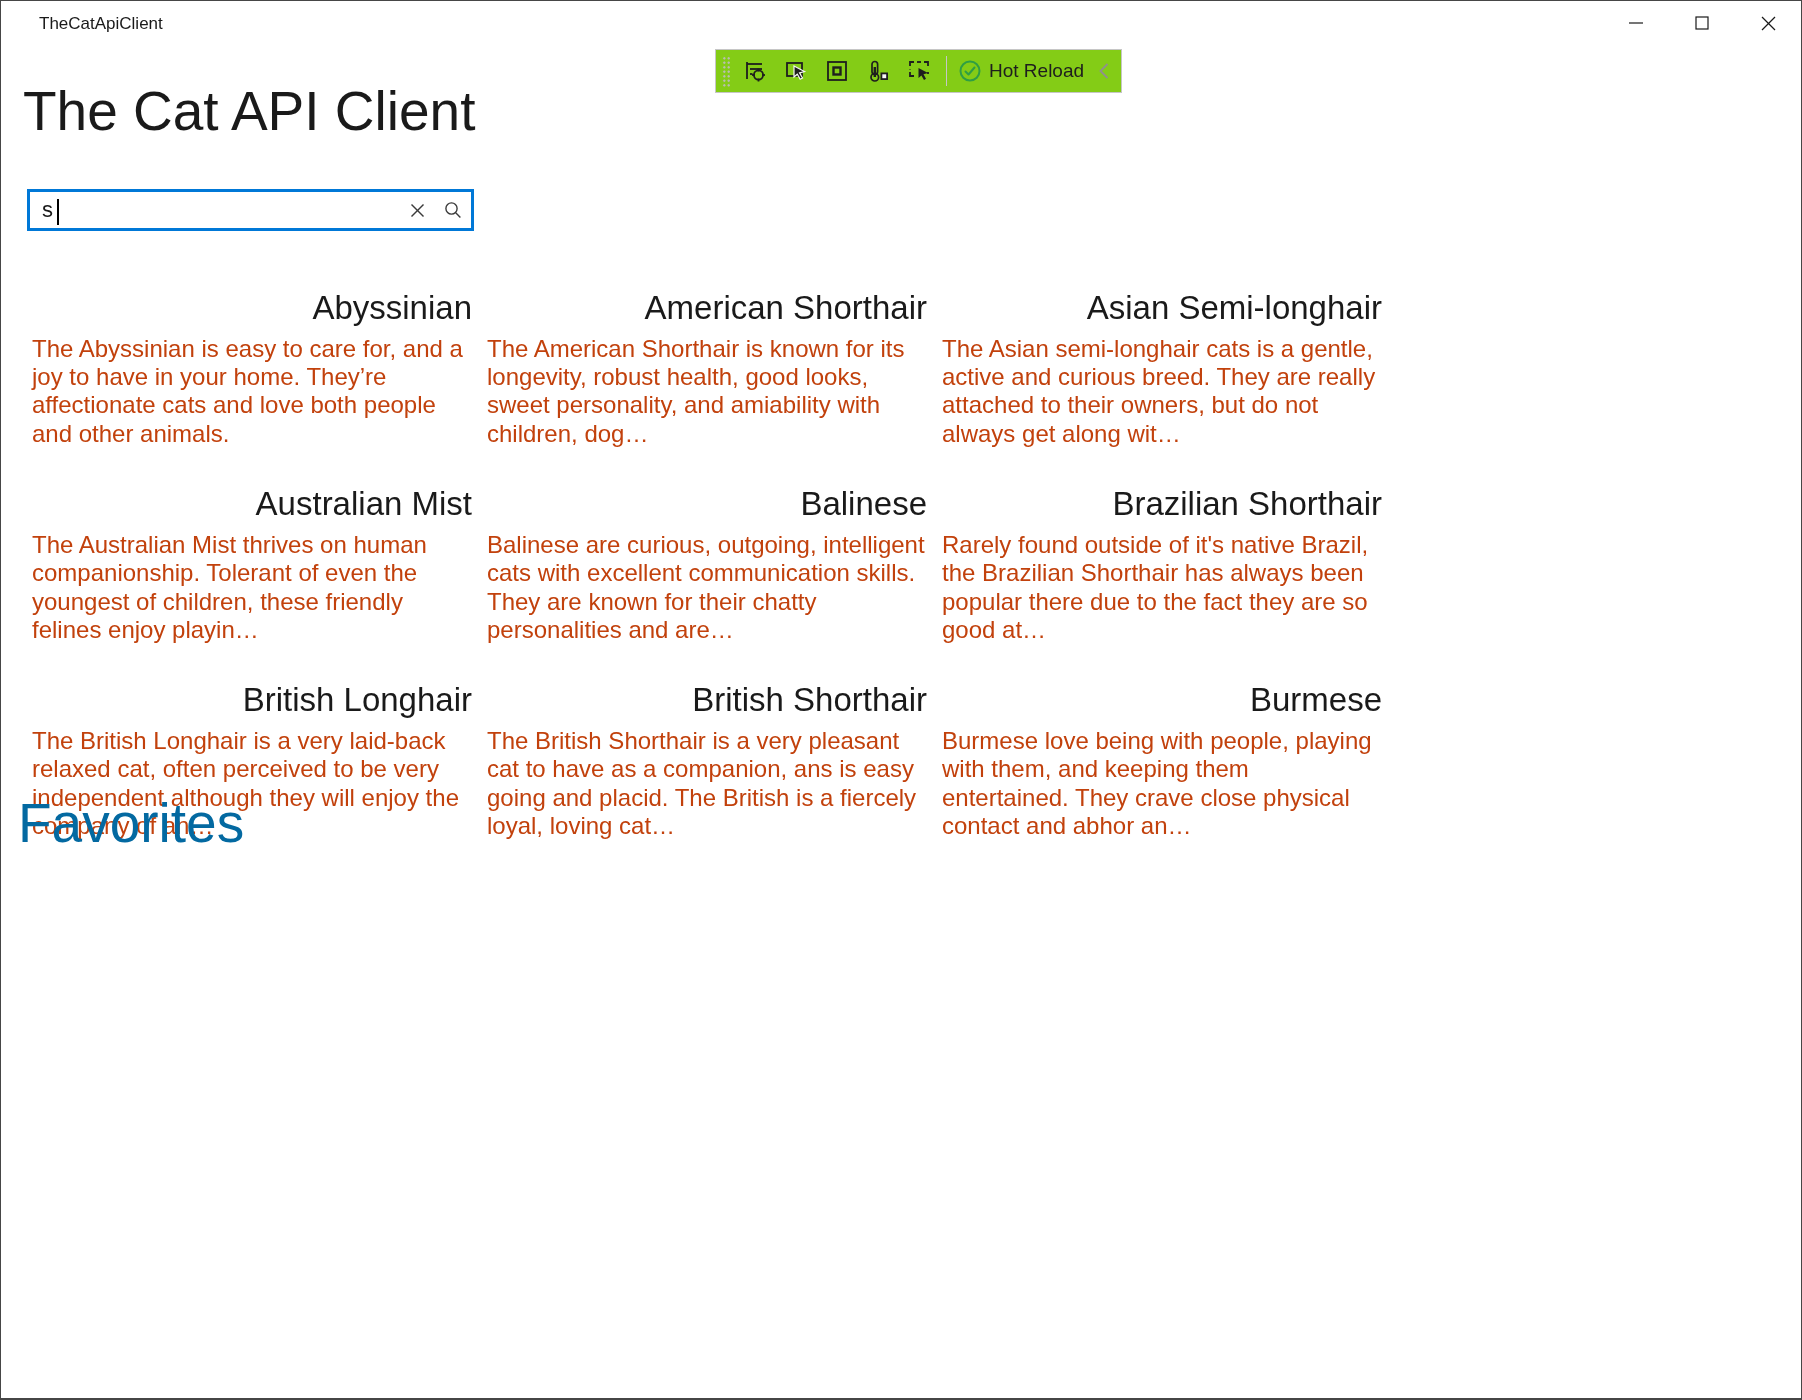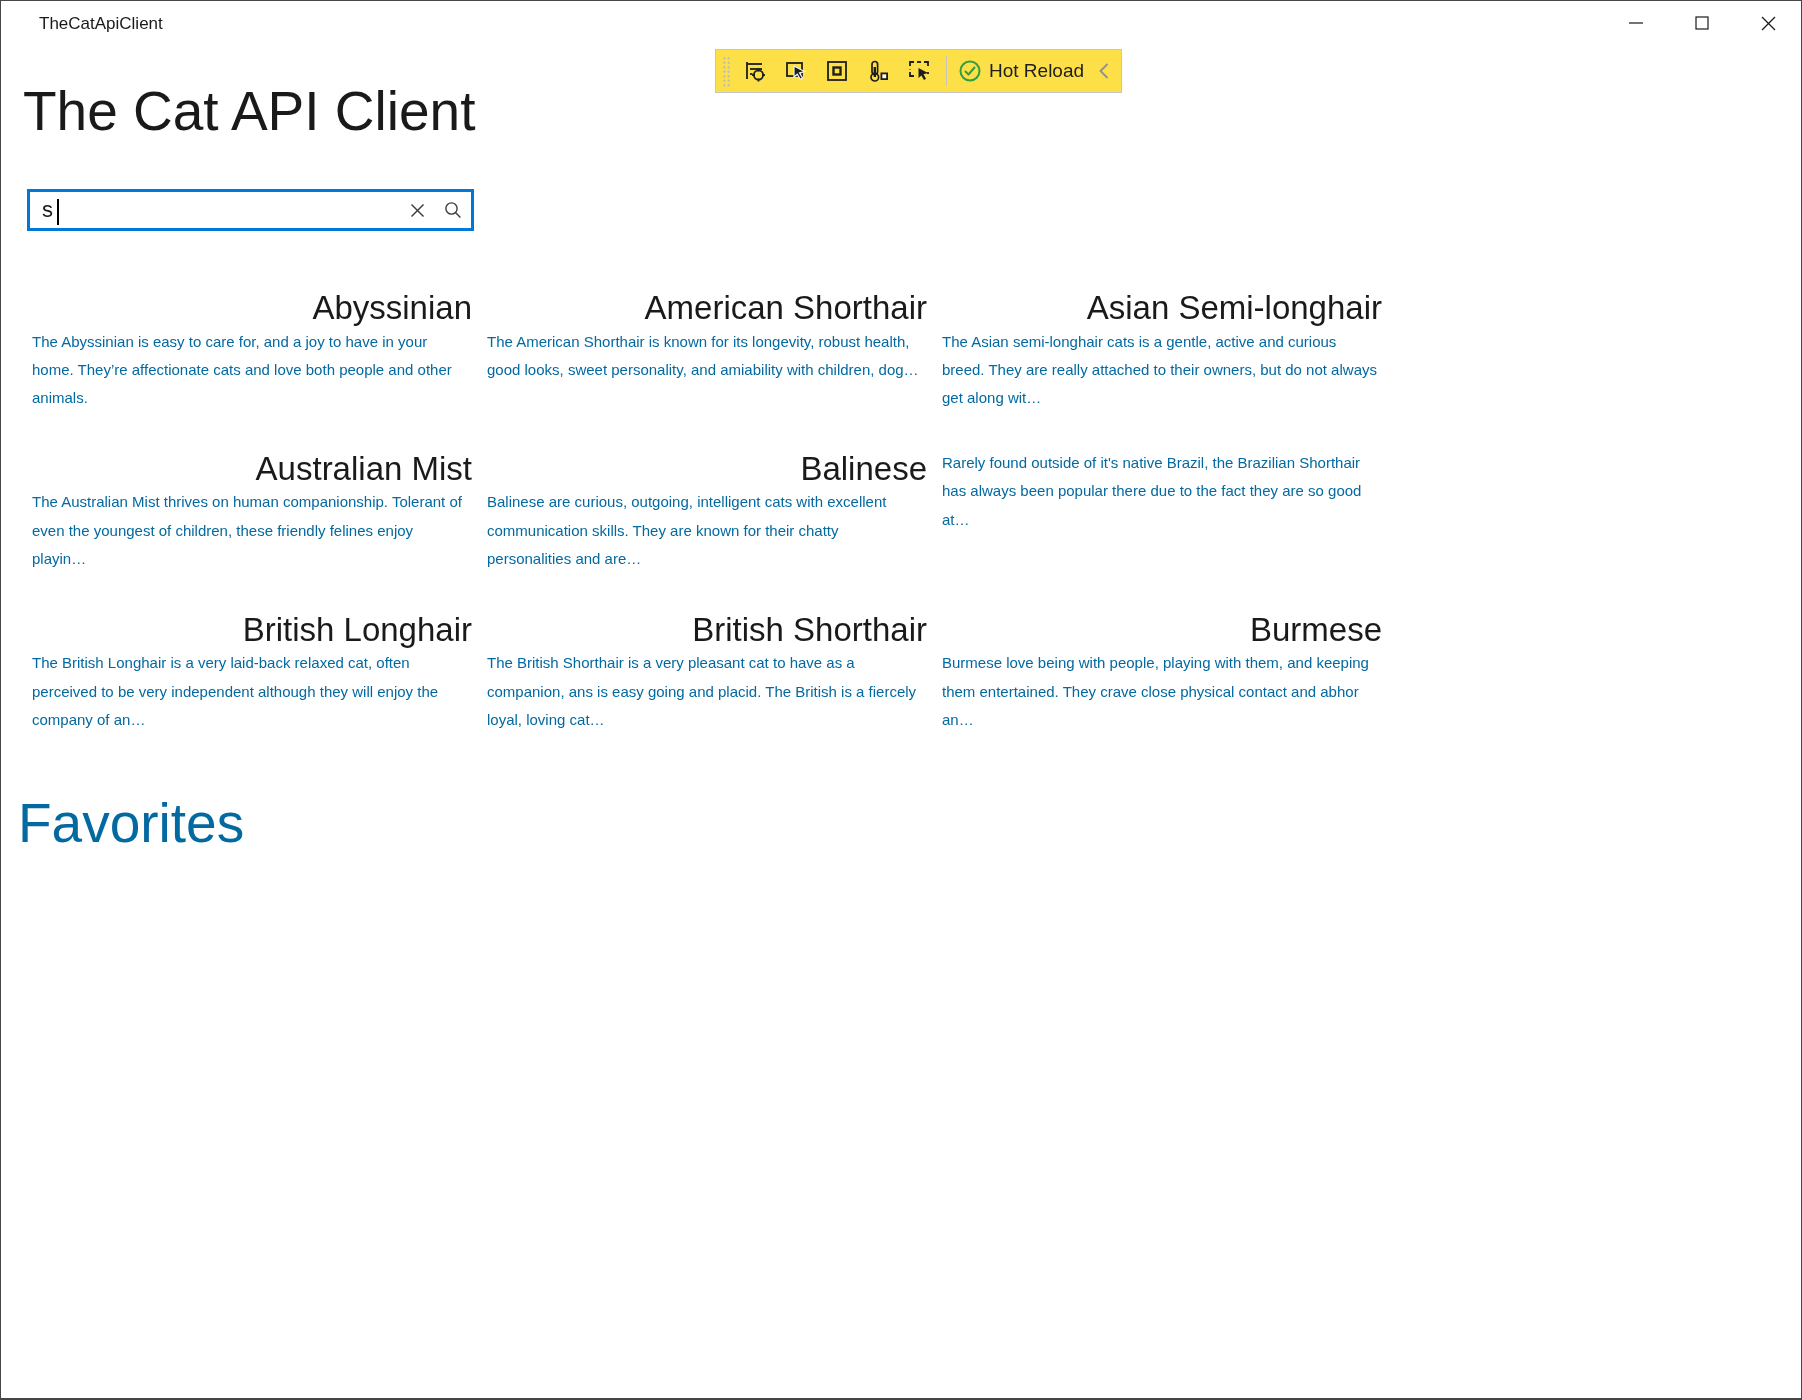--- a/index.html
+++ b/index.html
@@ -17,21 +17,21 @@
 
   
   .titlebar { position: absolute; top:0; left:0; right:0; height:46px;padding-left:14px; }
   .app-title { position:absolute; left:38px; top:13px; font-size:17px; color:#1a1a1a; }
   .win-controls { position:absolute; top:0; right:0; display:flex; }
   .win-btn { width:66px; height:44px; background:transparent; border:none; display:flex; align-items:center; justify-content:center; cursor:pointer; }
 
   
   .debug-toolbar {
     position:absolute; left:714px; top:48px; height:44px;
-    background:#fde047; border:1px solid #c6c6c6;
+    background:#84cc16; border:1px solid #c6c6c6;
     display:flex; align-items:center; gap:9px; padding:0 10px 0 5px;
   }
   .grip { width:9px; height:32px;
     background-image: radial-gradient(circle, #bdbdbd 1.1px, transparent 1.3px);
     background-size: 4.5px 4.5px; background-position: 1px 1px; cursor: move; }
   .tb-btn { width:32px; height:36px; background:transparent; border:none; display:flex; align-items:center; justify-content:center; cursor:pointer; }
   .tb-sep { width:1px; height:30px; background:#c6c6c6; margin:0 2px; }
   .hot-reload { display:flex; align-items:center; gap:7px; cursor:pointer; }
   .hot-reload-label { font-size:19px; color:#1e1e1e; }
   .chev { display:flex; align-items:center; margin-left:4px; cursor:pointer; }
@@ -56,21 +56,21 @@
   .caret { position:absolute; left:27px; top:7px; width:1.5px; height:26px; background:#000; }
   .sb-btn { width:36px; height:34px; border:none; background:transparent; display:flex; align-items:center; justify-content:center; cursor:pointer; }
 
   
   .grid {
     position:absolute; left:31px; top:287px;
     display:grid; grid-template-columns:repeat(3, 455px); grid-row-gap:36px;
   }
   .card { width:440px; cursor:pointer; }
   .bname { font-size:33px; font-weight:300; color:#1a1a1a; line-height:1.2;text-align:right; }
-  .bdesc { font-size:15px; line-height:28.4px; color:#0369a1; width:438px; }
+  .bdesc { margin-top:7px; font-size:24px; line-height:28.4px; color:#c2410c; width:438px; }
 
   .favorites-title {
     position:absolute; left:17px; top:790px;
     font-size:55px; font-weight:200; color:#0369a1;
   }
 </style>
 </head>
 <body>
 
 <div class="window">
@@ -201,20 +201,21 @@
     </div>
     <div class="card">
       <div class="bname">Australian Mist</div>
       <div class="bdesc">The Australian Mist thrives on human companionship. Tolerant of even the youngest of children, these friendly felines enjoy playin…</div>
     </div>
     <div class="card">
       <div class="bname">Balinese</div>
       <div class="bdesc">Balinese are curious, outgoing, intelligent cats with excellent communication skills. They are known for their chatty personalities and are…</div>
     </div>
     <div class="card">
+      <div class="bname">Brazilian Shorthair</div>
       <div class="bdesc">Rarely found outside of it's native Brazil, the Brazilian Shorthair has always been popular there due to the fact they are so good at…</div>
     </div>
     <div class="card">
       <div class="bname">British Longhair</div>
       <div class="bdesc">The British Longhair is a very laid-back relaxed cat, often perceived to be very independent although they will enjoy the company of an…</div>
     </div>
     <div class="card">
       <div class="bname">British Shorthair</div>
       <div class="bdesc">The British Shorthair is a very pleasant cat to have as a companion, ans is easy going and placid. The British is a fiercely loyal, loving cat…</div>
     </div>

